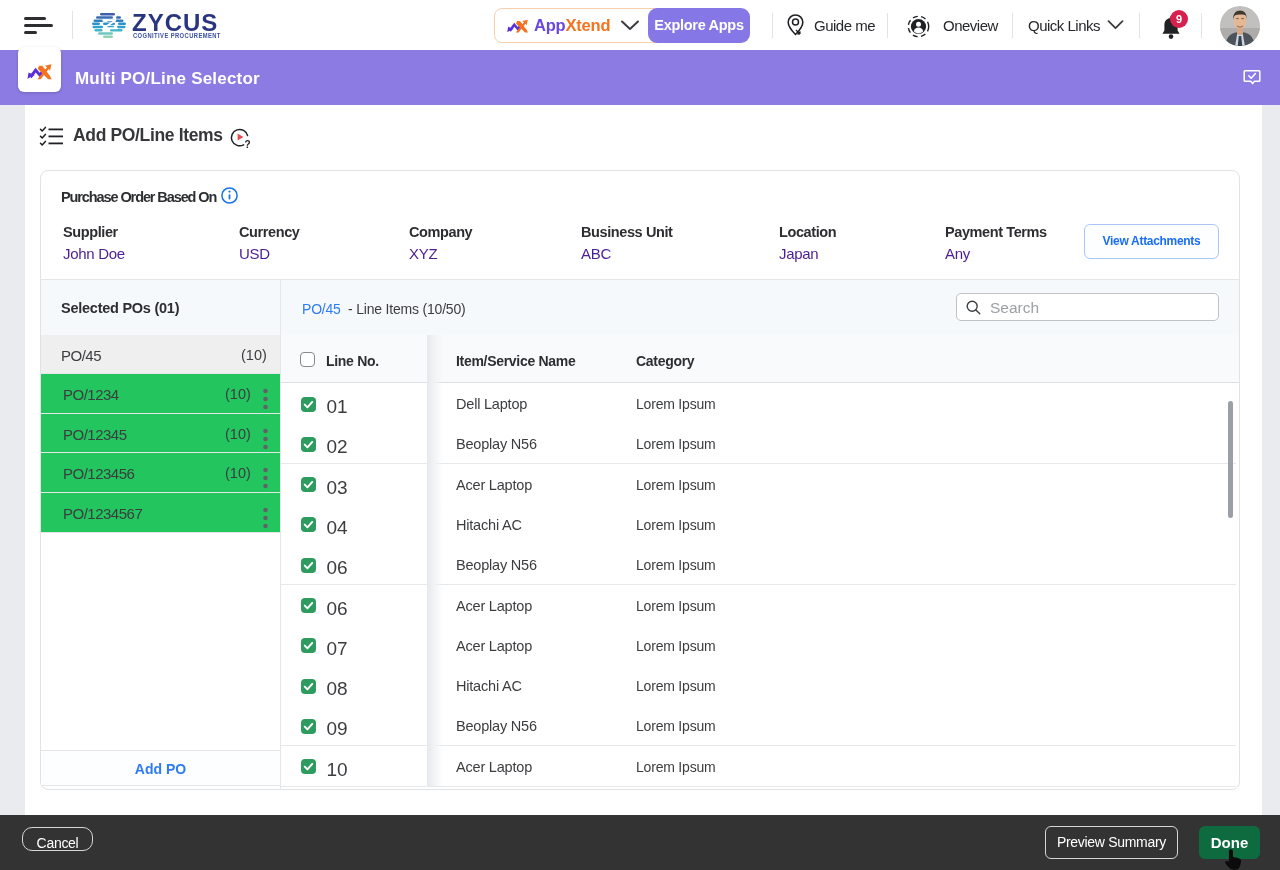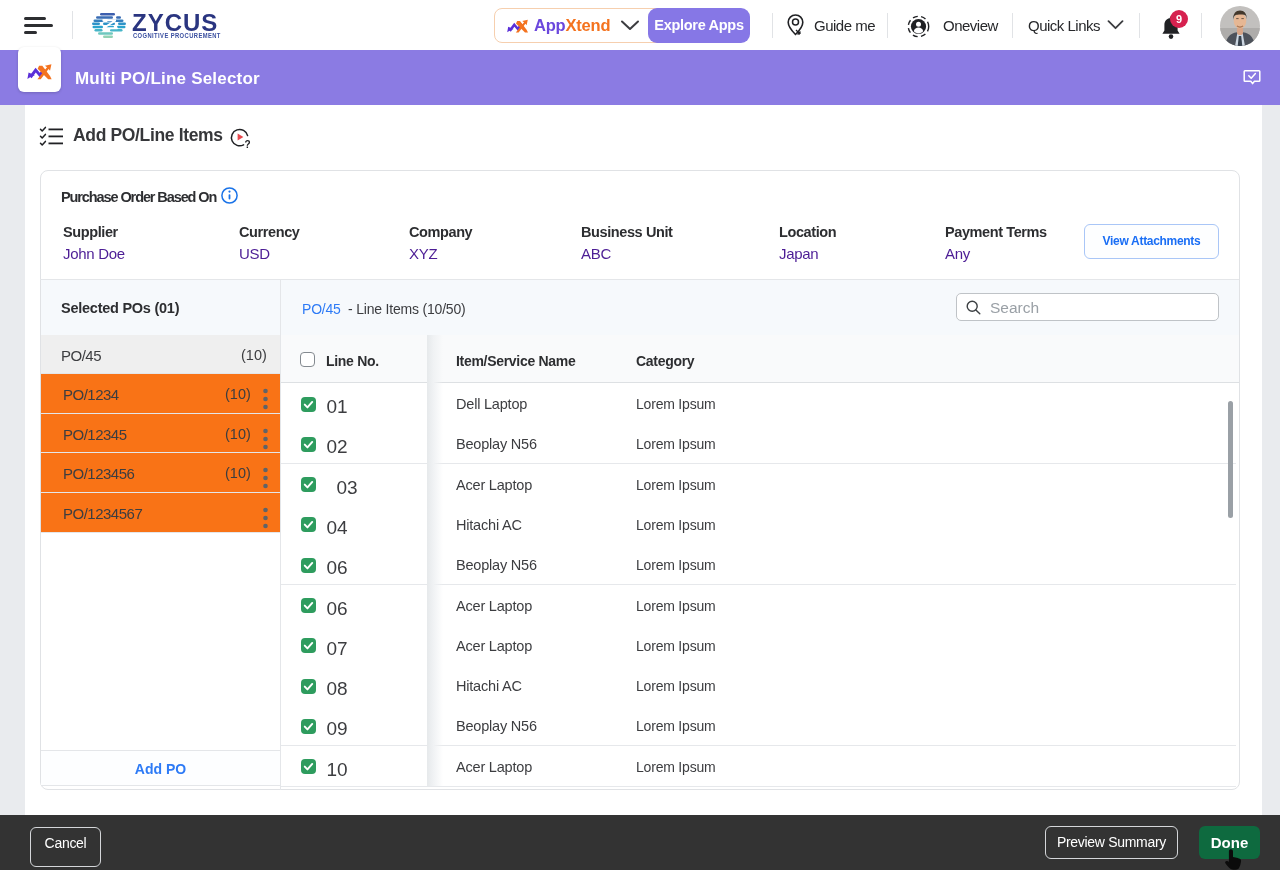--- a/index.html
+++ b/index.html
@@ -49,21 +49,21 @@
   #lpanel { position:absolute; left:40px; top:279px; width:241px; height:511px;
     border-right:1px solid #e4e6e9; }
   #lband { position:absolute; left:41px; top:280px; width:239px; height:55px; background:#f6f9fc; }
   #rband { position:absolute; left:281px; top:280px; width:958px; height:55px; background:#f6f9fc; }
   #lbandtxt { position:absolute; left:61px; top:300px; font-size:14.5px; font-weight:bold; color:#2d2e31; letter-spacing:-0.25px; }
   #rbandtxt { position:absolute; left:302px; top:301px; font-size:14px; color:#3c3d40; letter-spacing:-0.2px; }
   #rbandtxt a { color:#2e7bf6; text-decoration:none; font-weight:normal; }
   #searchbox { position:absolute; left:956px; top:293px; width:263px; height:28px;
     border:1px solid #bfc3c7; border-radius:5px; background:#fff; }
   #searchph { position:absolute; left:990px; top:299px; font-size:15.5px; color:#9aa0a6; }
-  .porow { position:absolute; left:41px; width:239px; border-bottom:1px solid #e4e6e9; background:#f97316; }
+  .porow { position:absolute; left:41px; width:239px; border-bottom:1px solid #e4e6e9; background:#22c55e; }
   .porow .pname { position:absolute; left:22px; top:12px; font-size:15px; color:#3c3d40; letter-spacing:-0.5px; }
   .porow .pcnt { position:absolute; font-size:14.5px; color:#3c3d40; top:12px; }
   #addpo { position:absolute; left:41px; top:750px; width:239px; height:36px; border-top:1px solid #e4e6e9;
     border-bottom:1px solid #e4e6e9; background:#fdfeff; color:#2e7bf6; font-size:14px; font-weight:bold;
     text-align:center; line-height:36px; }
   
   #thead { position:absolute; left:281px; top:335px; width:958px; height:48px; background:#f9fafb;
     border-bottom:1px solid #dde0e3; }
   #cbempty { position:absolute; left:300px; top:352px; width:15px; height:15px; border:1.8px solid #848a90;
     border-radius:4px; background:#fff; }
@@ -302,21 +302,21 @@
         <path d="M5 10.2 L8.6 13.8 L15 6.6" fill="none" stroke="#fff" stroke-width="2.6" stroke-linecap="round" stroke-linejoin="round"></path>
       </svg></span>
     <span class="tnum" style="top:13px;">02</span>
     <span class="titem" style="top:13px;">Beoplay N56</span>
     <span class="tcat" style="top:13px;">Lorem Ipsum</span>
   </div>
 <div class="trow" style="top:463.6px;">
     <span class="cbg" style="top:13.5px;"><svg width="15" height="15" viewBox="0 0 20 20">
         <path d="M5 10.2 L8.6 13.8 L15 6.6" fill="none" stroke="#fff" stroke-width="2.6" stroke-linecap="round" stroke-linejoin="round"></path>
       </svg></span>
-    <span class="tnum" style="top:13px;margin-left:10px;">03</span>
+    <span class="tnum" style="top:13px;">03</span>
     <span class="titem" style="top:13px;">Acer Laptop</span>
     <span class="tcat" style="top:13px;">Lorem Ipsum</span>
   </div>
 <div class="trow" style="top:503.9px;">
     <span class="cbg" style="top:13.5px;"><svg width="15" height="15" viewBox="0 0 20 20">
         <path d="M5 10.2 L8.6 13.8 L15 6.6" fill="none" stroke="#fff" stroke-width="2.6" stroke-linecap="round" stroke-linejoin="round"></path>
       </svg></span>
     <span class="tnum" style="top:13px;">04</span>
     <span class="titem" style="top:13px;">Hitachi AC</span>
     <span class="tcat" style="top:13px;">Lorem Ipsum</span>
@@ -367,18 +367,18 @@
       </svg></span>
     <span class="tnum" style="top:13px;">10</span>
     <span class="titem" style="top:13px;">Acer Laptop</span>
     <span class="tcat" style="top:13px;">Lorem Ipsum</span>
   </div>
 
 <div id="gutter"></div>
 <div id="vthumb"></div>
 
 <div id="footer"></div>
-<div class="fbtn" style="left:30px; top:827px; width:71px; height:40px; line-height:30px;">Cancel</div>
+<div class="fbtn" style="left:22px; top:827px; width:71px; height:24px; line-height:30px;border-radius:10px;">Cancel</div>
 <div class="fbtn" style="left:1045px; top:826px; width:133px; height:33px; line-height:31px;">Preview Summary</div>
 <div id="donebtn">Done</div>
 <svg id="cursor" style="position:absolute;left:1223px;top:847px;" width="21" height="25" viewBox="0 0 20 24">
   <path d="M7.5 2.2 C8.8 2.2 9.5 3 9.5 4.4 L9.5 9.6 C12.6 10 16.4 11.2 17 12 C17.8 13 16.6 18.4 15 20.6 C14.2 21.7 11 22 8.6 21.6 C6.8 21.3 3.4 17.6 2.2 15.6 C1.4 14.3 2.6 13 4 13.4 L5.6 14.2 L5.6 4.4 C5.6 3 6.2 2.2 7.5 2.2 Z" fill="#0b0b0b"></path>
 </svg>
 
 </body></html>

